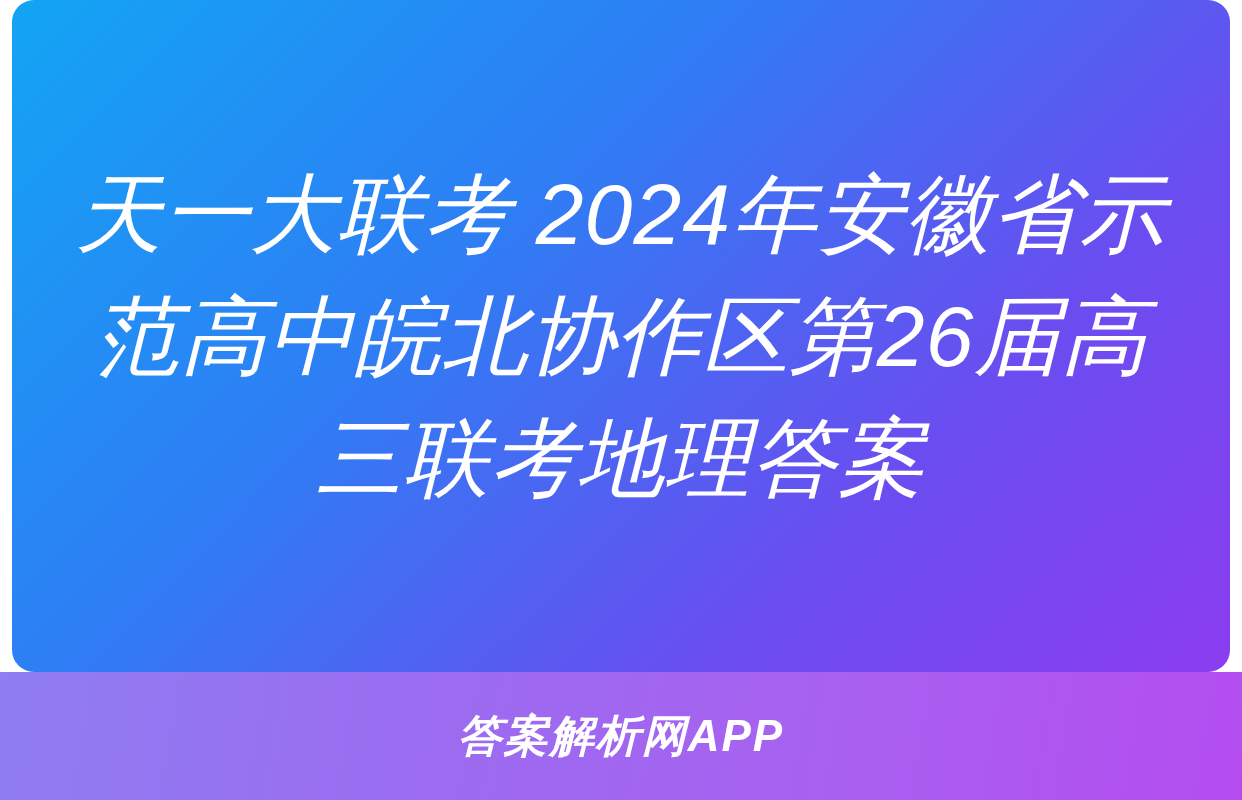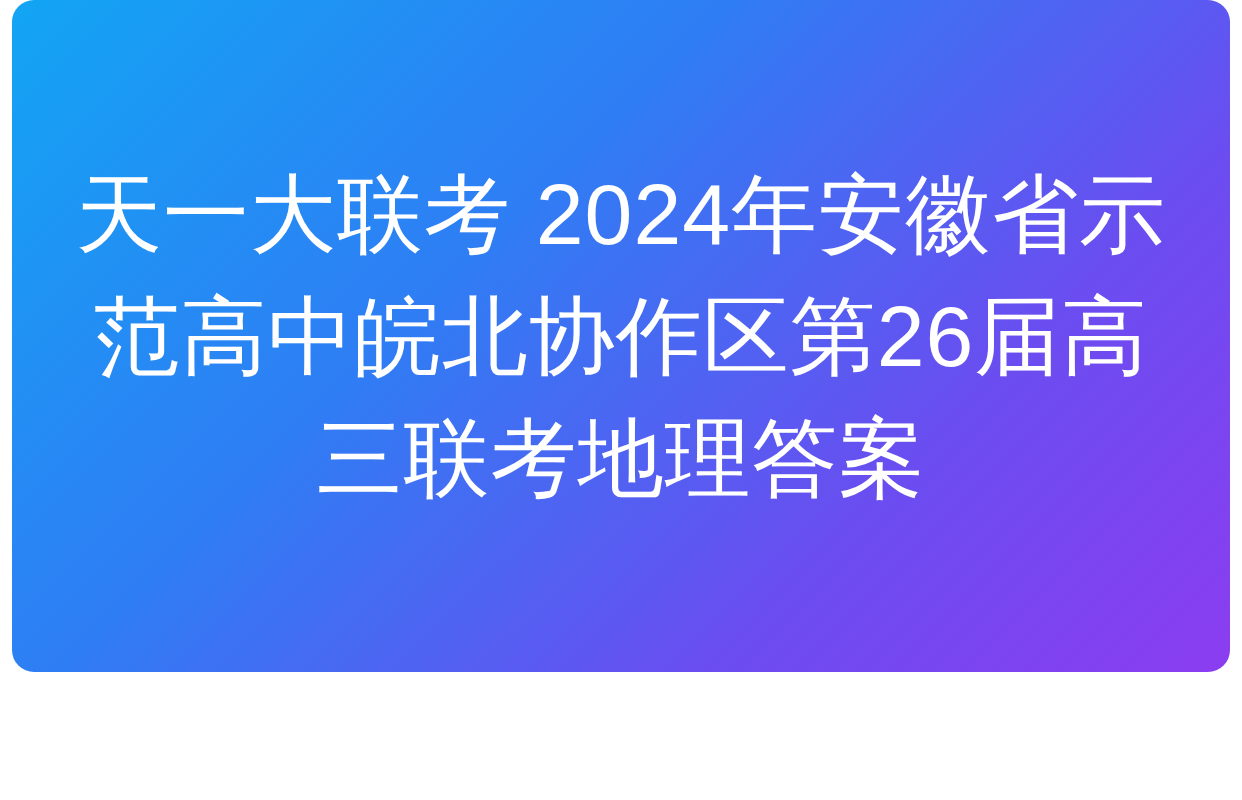--- a/index.html
+++ b/index.html
@@ -23,20 +23,21 @@
     border-radius: 22px;
     background: linear-gradient(135deg, #12a5f4 0%, #2f7df4 38%, #6a4df0 72%, #8b3df0 100%);
     overflow: hidden;
   }
   .banner-inner {
     position: absolute;
     inset: 0;
     display: flex;
     align-items: center;
     justify-content: center;
+    font-style: italic;
   }
   .title {
     font-family: "Liberation Sans", "DejaVu Sans", sans-serif;
     color: #ffffff;
     font-size: 86px;
     line-height: 1.42;
     font-weight: 400;
     text-align: center;
     letter-spacing: 1px;
     padding: 0 56px;
@@ -67,14 +68,17 @@
 <body>
 
 <div id="canvas">
 
   <div class="banner">
     <div class="banner-inner">
       <div class="title">天一大联考 2024年安徽省示范高中皖北协作区第26届高三联考地理答案</div>
     </div>
   </div>
 
+  <div class="footer">
+    <div class="footer-text">答案解析网APP</div>
+  </div>
 
 </div>
 
 </body></html>

